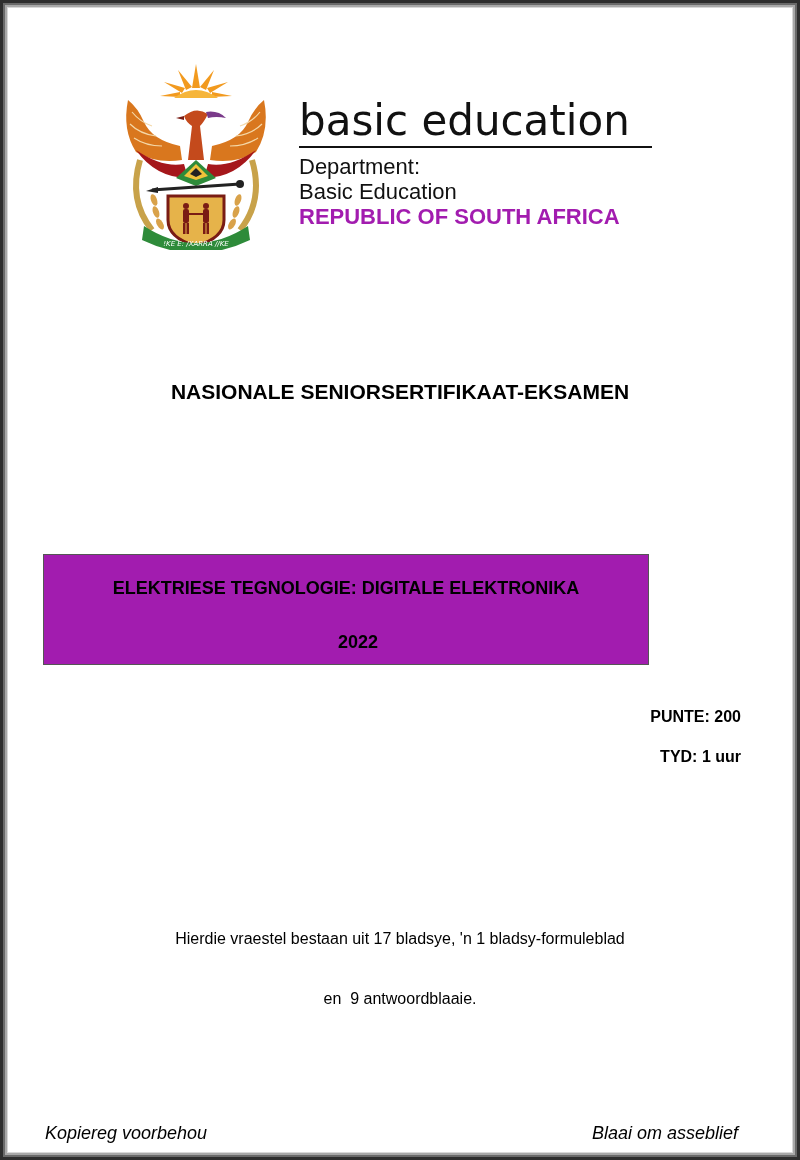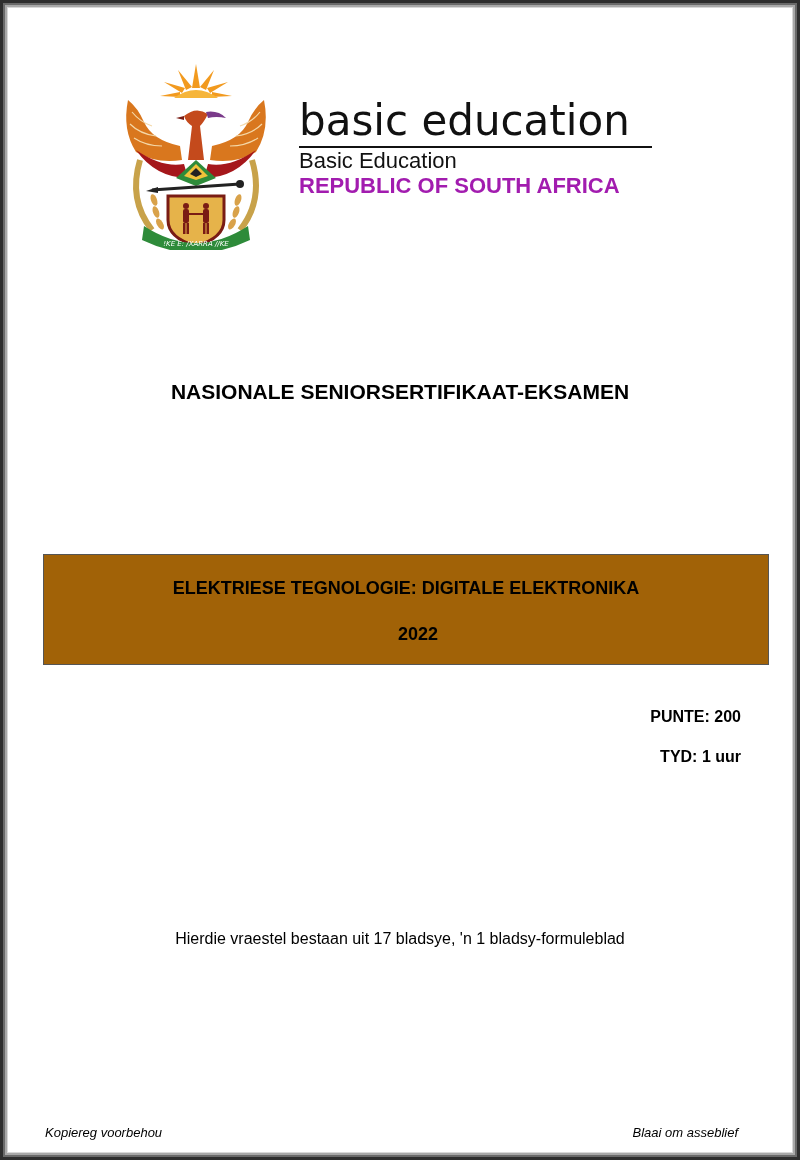--- a/index.html
+++ b/index.html
@@ -17,34 +17,34 @@
     .brand-title { font-family: "DejaVu Sans", sans-serif; font-size: 42px; line-height: 50px; letter-spacing: 0px; font-weight: normal; color: #111; white-space: nowrap; }
     .brand-rule { height: 2px; background: #111; width: 353px; margin-top: 0px; }
     .brand-line { font-size: 22px; line-height: 25px; color: #111; white-space: nowrap; }
     .brand-line.first { margin-top: 6px; }
     .brand-bold { font-size: 22px; line-height: 26px; font-weight: bold; color: #a21caf; white-space: nowrap; }
 
     
     .exam-heading { position: absolute; left: 0; width: 800px; top: 378px; text-align: center; font-weight: bold; font-size: 21px; line-height: 28px; }
 
     
-    .subject-box { position: absolute; left: 43px; top: 554px; width: 726px; height: 111px; box-sizing: border-box; background: #a16207; border: 1px solid #555; text-align: center; }
+    .subject-box { position: absolute; left: 43px; top: 554px; width: 606px; height: 111px; box-sizing: border-box; background: #a21caf; border: 1px solid #555; text-align: center; }
     .subject-title { font-weight: bold; font-size: 18px; line-height: 22px; margin-top: 22px; }
-    .subject-year { font-weight: bold; font-size: 18px; line-height: 22px; margin-top: 24px; padding-left: 24px; }
+    .subject-year { font-weight: bold; font-size: 18px; line-height: 22px; margin-top: 32px; padding-left: 24px; }
 
     
     .meta { position: absolute; right: 59px; text-align: left; font-weight: bold; font-size: 16px; line-height: 20px; white-space: nowrap; }
     .meta.marks { top: 707px; }
     .meta.time { top: 747px; }
 
     
     .page-info { position: absolute; left: 0; width: 800px; top: 889px; text-align: center; font-weight: normal; font-size: 16px; line-height: 20px; white-space: pre; }
 
     
-    .footer { position: absolute; top: 1125px; font-style: italic; font-size: 13px; line-height: 16px; white-space: nowrap; }
+    .footer { position: absolute; top: 1125px; font-style: italic; font-size: 18px; line-height: 16px; white-space: nowrap; }
     .footer.left { left: 45px; }
     .footer.right { right: 62px; }
   </style>
 </head>
 <body>
 
 <div class="frame-outer"></div>
 <div class="frame-mid"></div>
 <div class="frame-inner"></div>
 <div class="frame-inner2"></div>
@@ -115,34 +115,36 @@
     </g>
 
     <path d="M22,166 Q74,200 126,166 L128,180 Q74,206 20,180 Z" fill="#2e8b3a"></path>
     <text x="74" y="186" text-anchor="middle" font-family="DejaVu Sans, sans-serif" font-size="7" fill="#ffffff" font-style="italic">!KE E: /XARRA //KE</text>
   </svg>
 </div>
 
 <div class="brand">
   <div class="brand-title">basic education</div>
   <div class="brand-rule"></div>
+  <div class="brand-line first">Department:</div>
   <div class="brand-line">Basic Education</div>
   <div class="brand-bold">REPUBLIC OF SOUTH AFRICA</div>
 </div>
 
 <div class="exam-heading">
   <div>NASIONALE SENIORSERTIFIKAAT-EKSAMEN</div>
 </div>
 
 <div class="subject-box">
   <div class="subject-title">ELEKTRIESE TEGNOLOGIE: DIGITALE ELEKTRONIKA</div>
   <div class="subject-year">2022</div>
 </div>
 
 <div class="meta marks">PUNTE: 200</div>
 <div class="meta time">TYD: 1 uur</div>
 
 <div class="page-info">
   <div>Hierdie vraestel bestaan uit 17 bladsye, 'n 1 bladsy-formuleblad</div>
+  <div>en  9 antwoordblaaie.</div>
 </div>
 
 <div class="footer left">Kopiereg voorbehou</div>
 <div class="footer right">Blaai om asseblief</div>
 
 </body></html>

